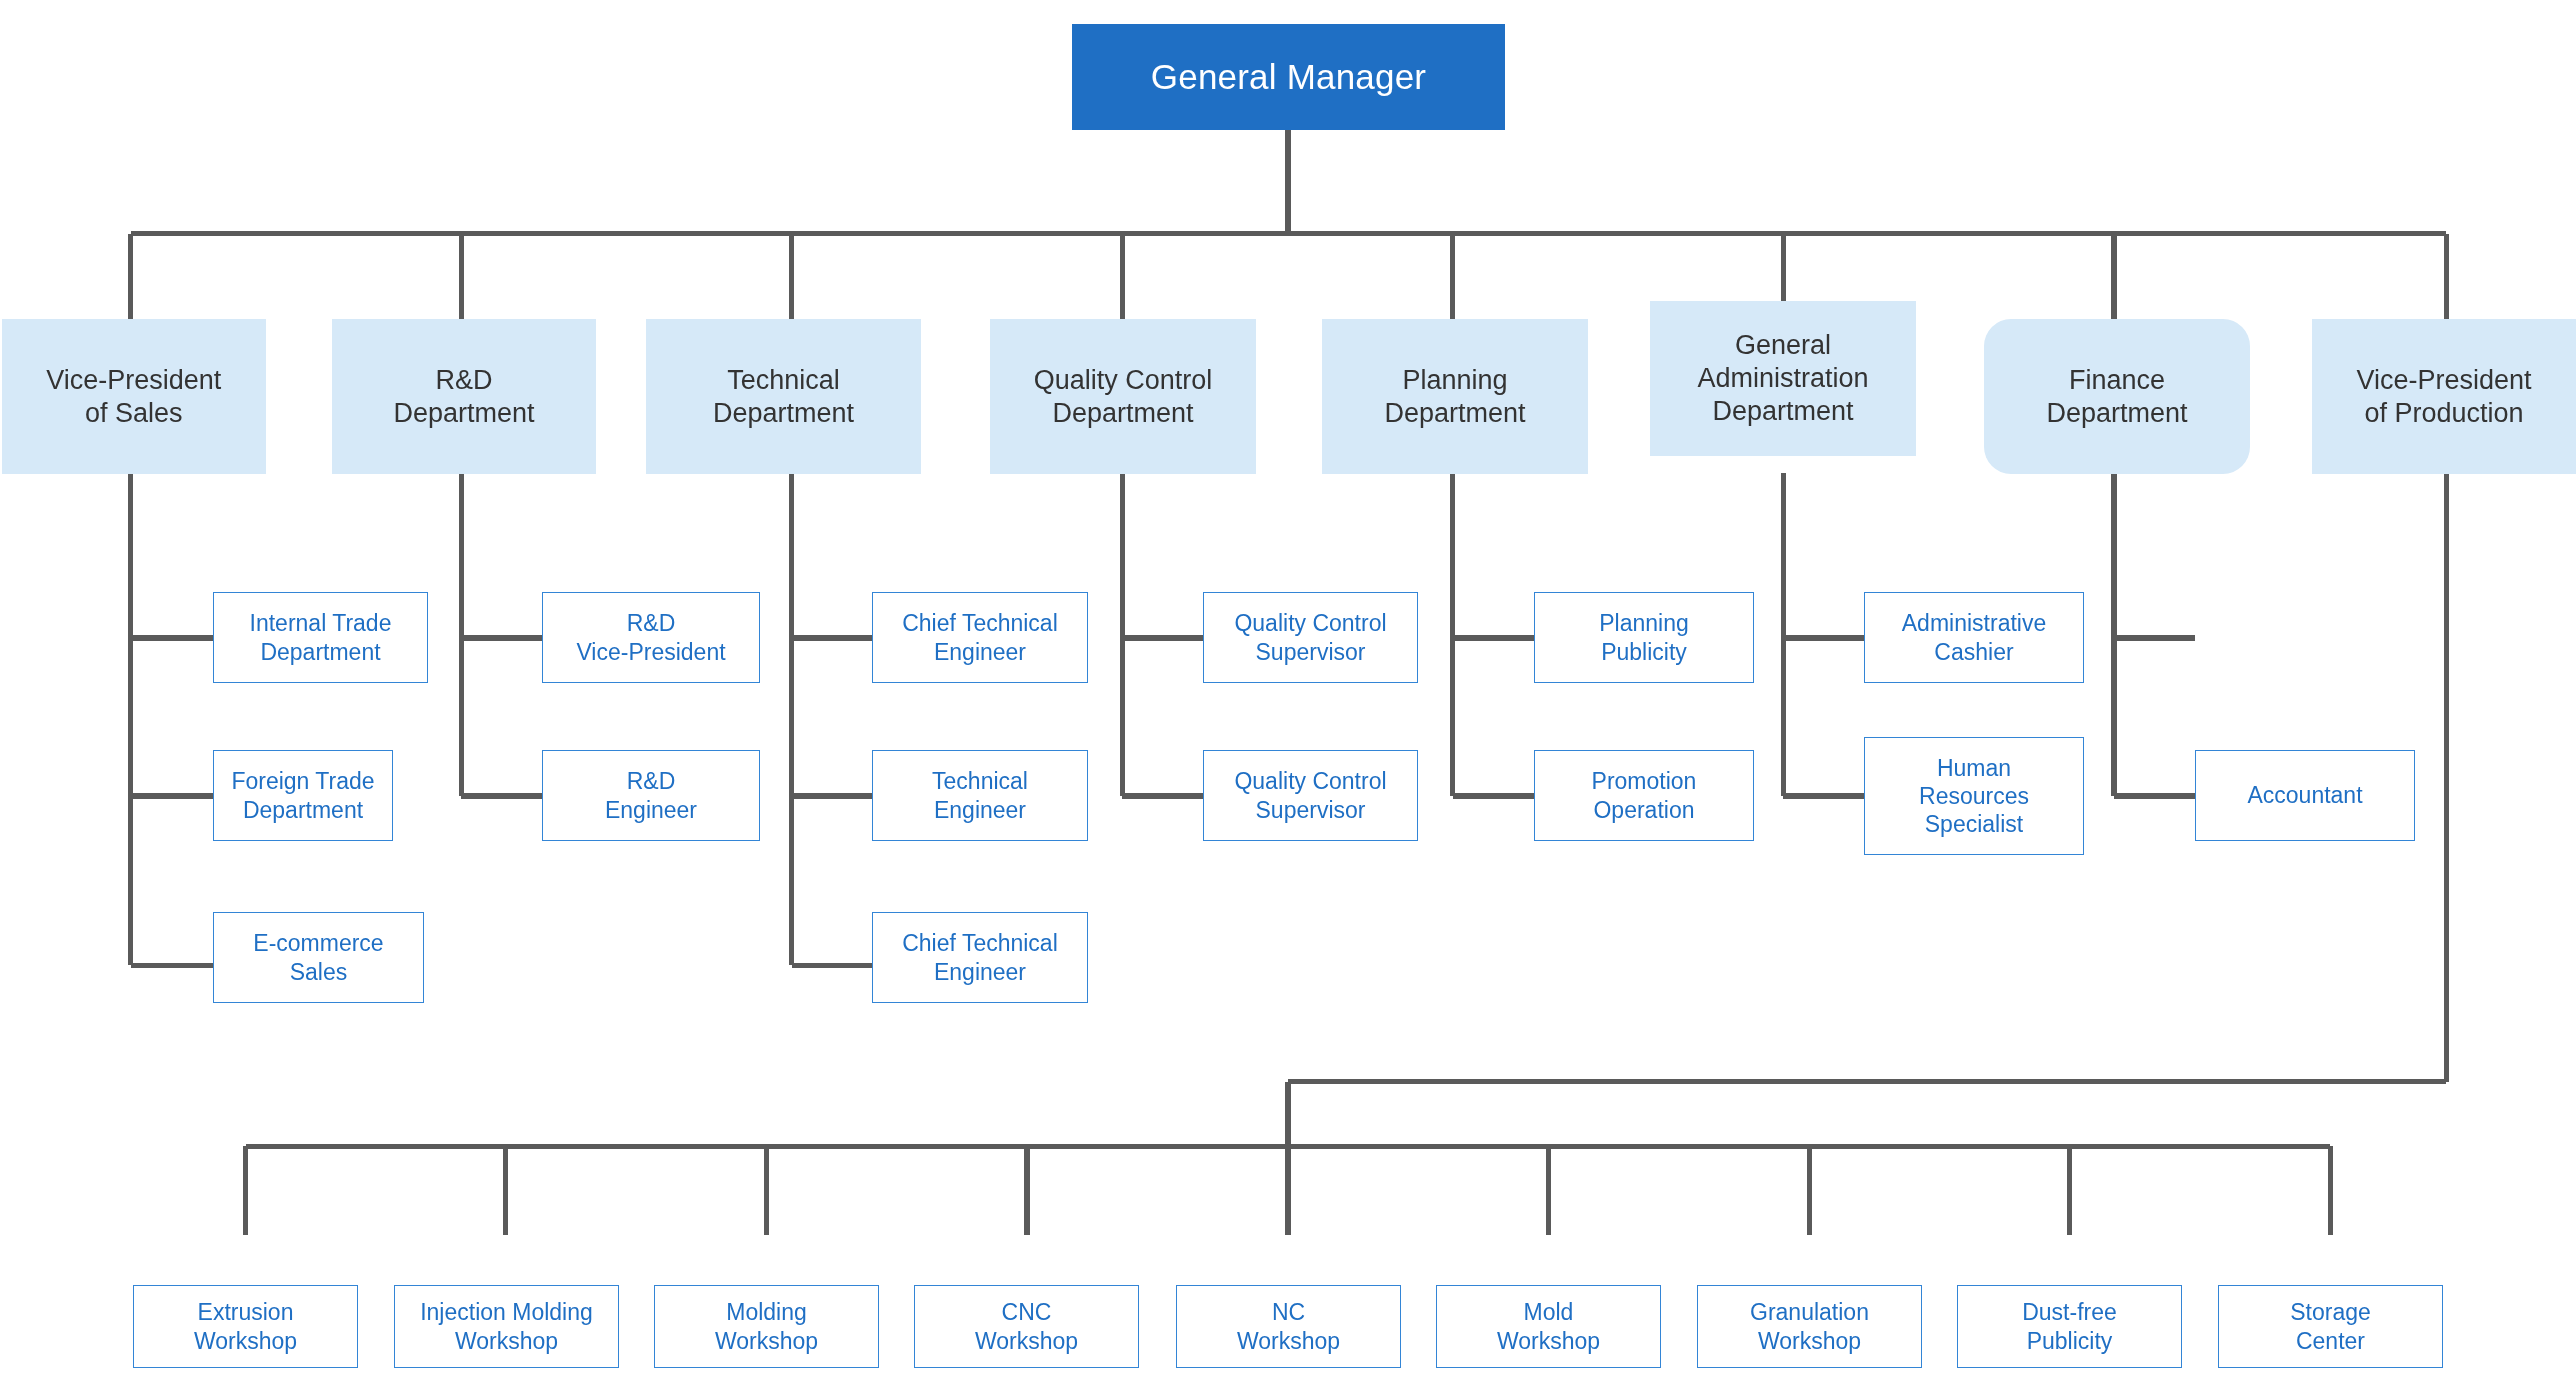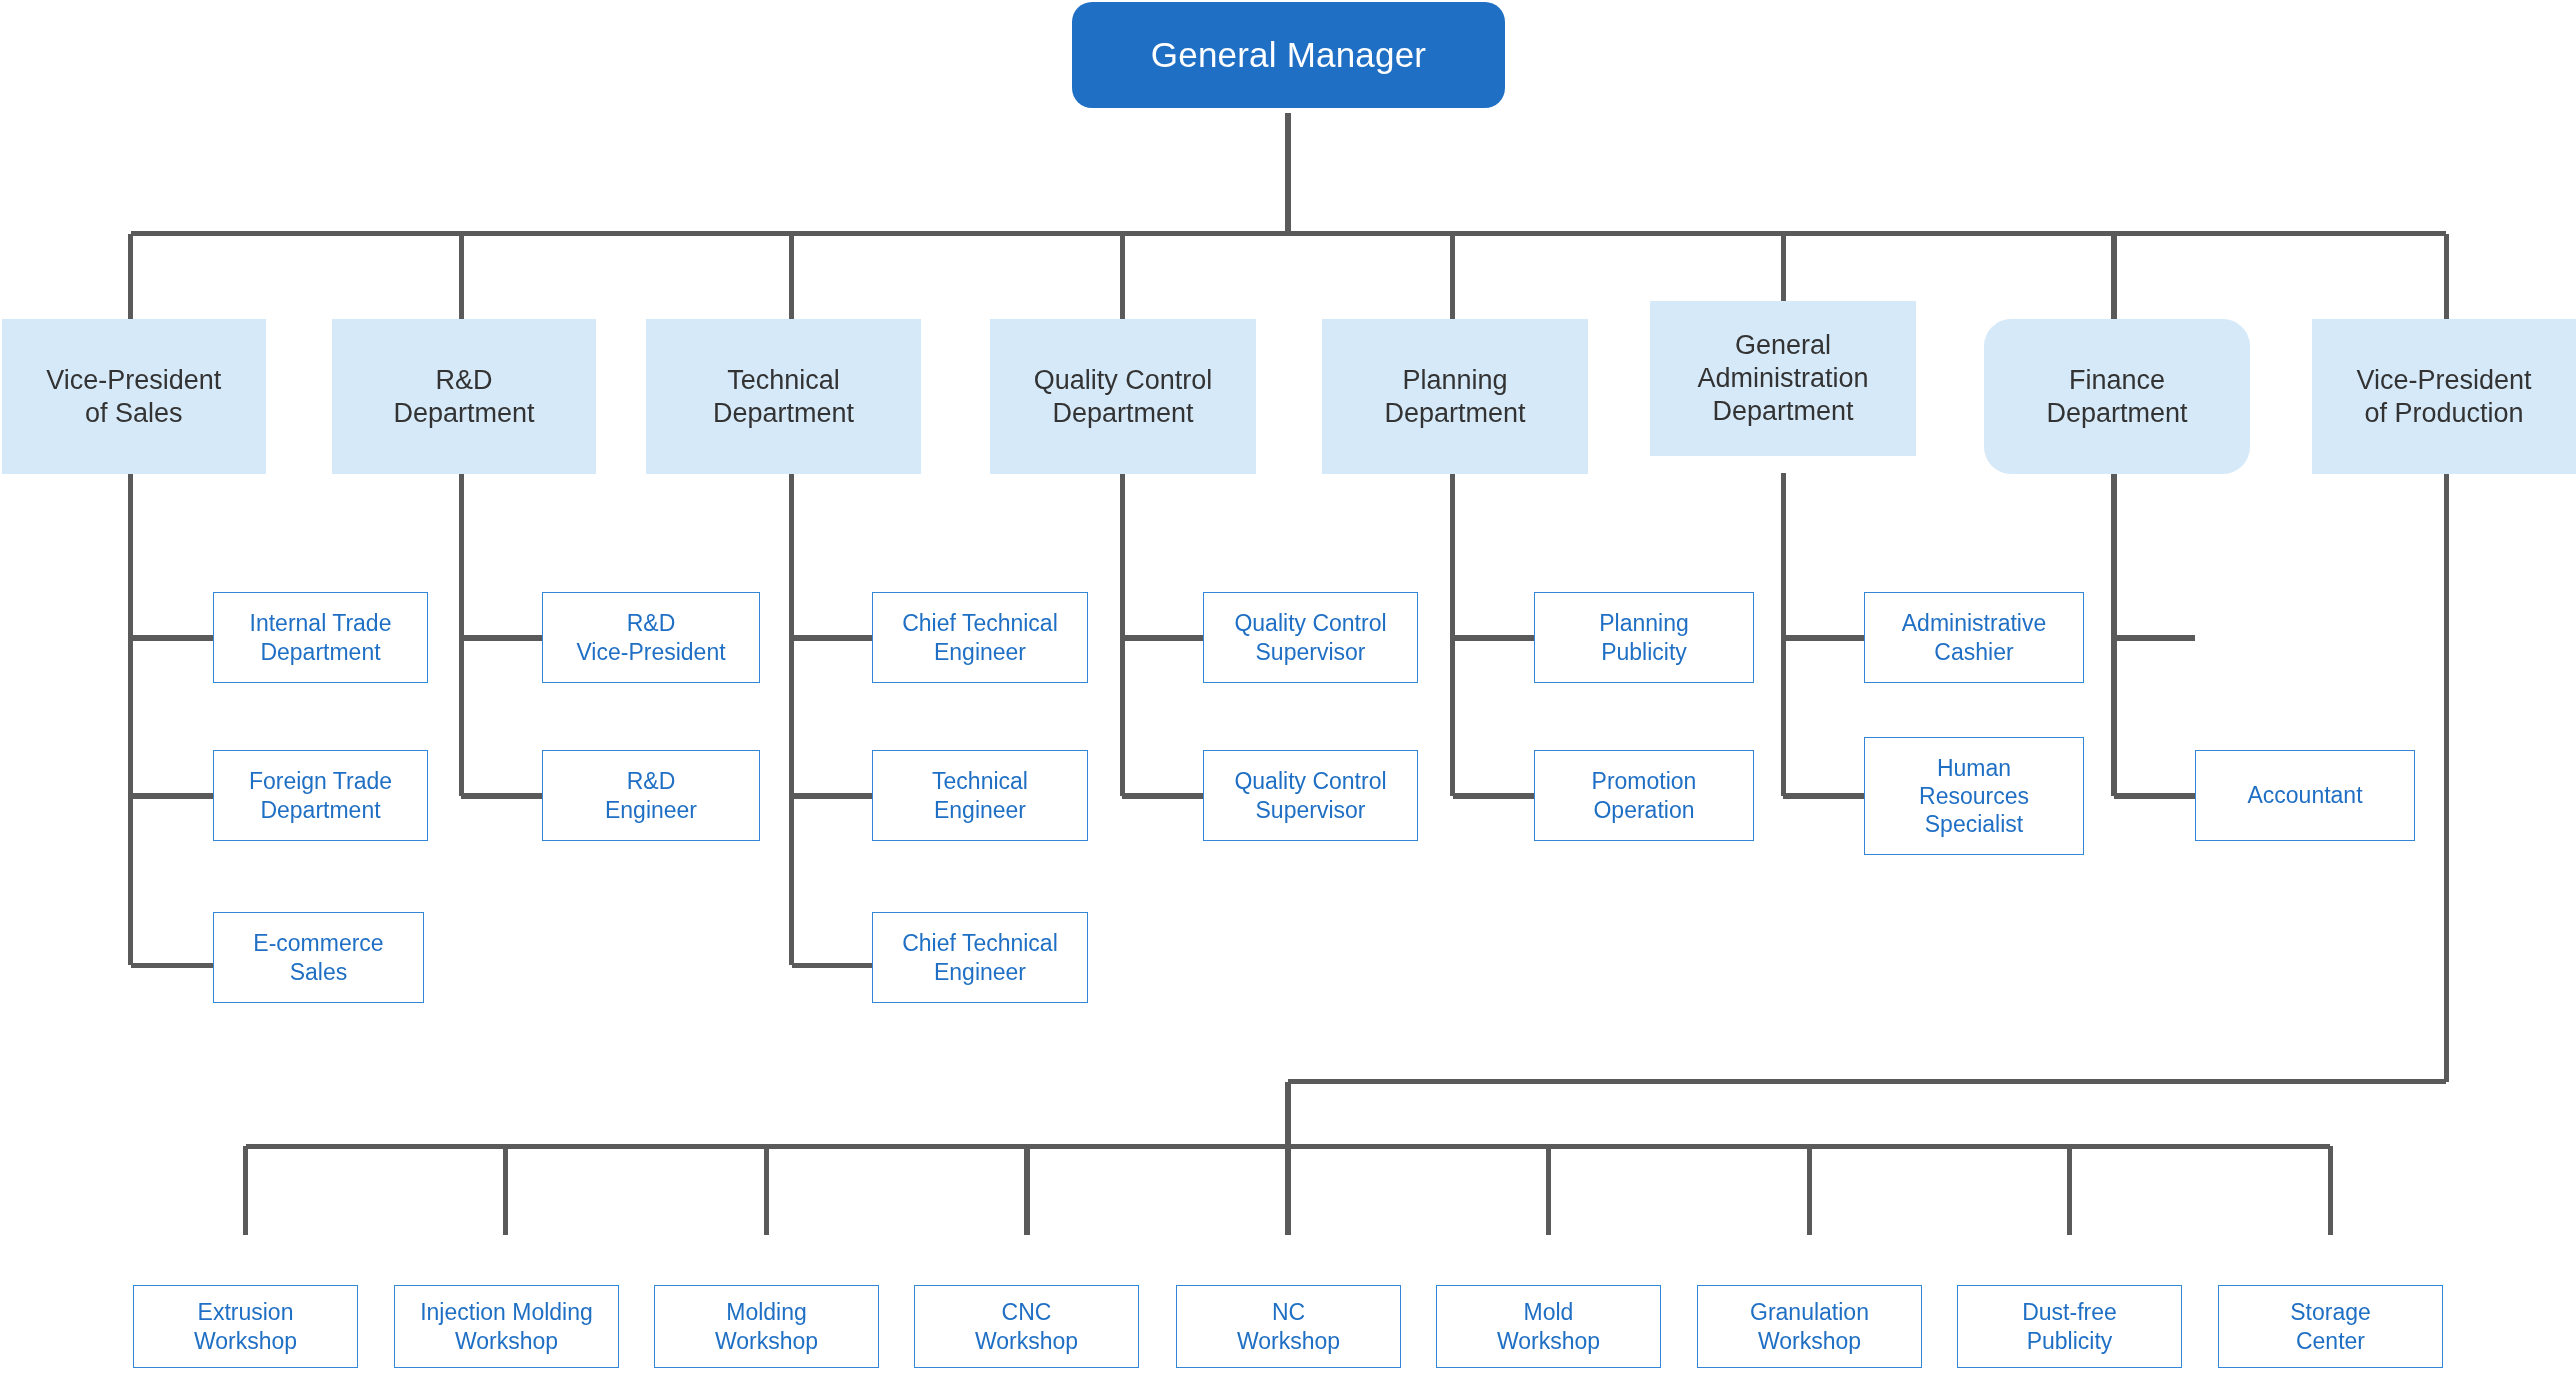--- a/index.html
+++ b/index.html
@@ -128,21 +128,21 @@
       <line x1="893" y1="1335" x2="893" y2="1438"></line>
       <line x1="1196" y1="1335" x2="1196" y2="1438"></line>
       <line x1="1500" y1="1335" x2="1500" y2="1438"></line>
       <line x1="1803" y1="1335" x2="1803" y2="1438"></line>
       <line x1="2107" y1="1335" x2="2107" y2="1438"></line>
       <line x1="2410" y1="1335" x2="2410" y2="1438"></line>
       <line x1="2714" y1="1335" x2="2714" y2="1438"></line>
     </g>
   </svg>
 
-  <div class="node root" style="left:1072px; top:2px; width:433px; height:106px;border-radius:20px;">
+  <div class="node root" style="left:1072px; top:24px; width:433px; height:106px;">
     <span class="node-label">General Manager</span>
   </div>
 
   <div class="node dept" style="left:1.7px; top:319px; width:264px; height:155px;">
     <span class="node-label">Vice-President
 of Sales</span>
   </div>
 
   <div class="node dept" style="left:332px; top:319px; width:264px; height:155px;">
     <span class="node-label">R&amp;D
@@ -177,21 +177,21 @@
 
   <div class="node dept" style="left:2312px; top:319px; width:264px; height:155px;">
     <span class="node-label">Vice-President
 of Production</span>
   </div>
 
   <div class="node role" style="left:213px; top:592px; width:215px; height:91px;">
     <span class="node-label">Internal Trade
 Department</span>
   </div>
-  <div class="node role" style="left:213px; top:750px; width:215px; height:91px;">
+  <div class="node role" style="left:213px; top:750px; width:180px; height:91px;">
     <span class="node-label">Foreign Trade
 Department</span>
   </div>
   <div class="node role" style="left:213px; top:912px; width:211px; height:91px;">
     <span class="node-label">E-commerce
 Sales</span>
   </div>
 
   <div class="node role" style="left:542px; top:592px; width:218px; height:91px;">
     <span class="node-label">R&amp;D

